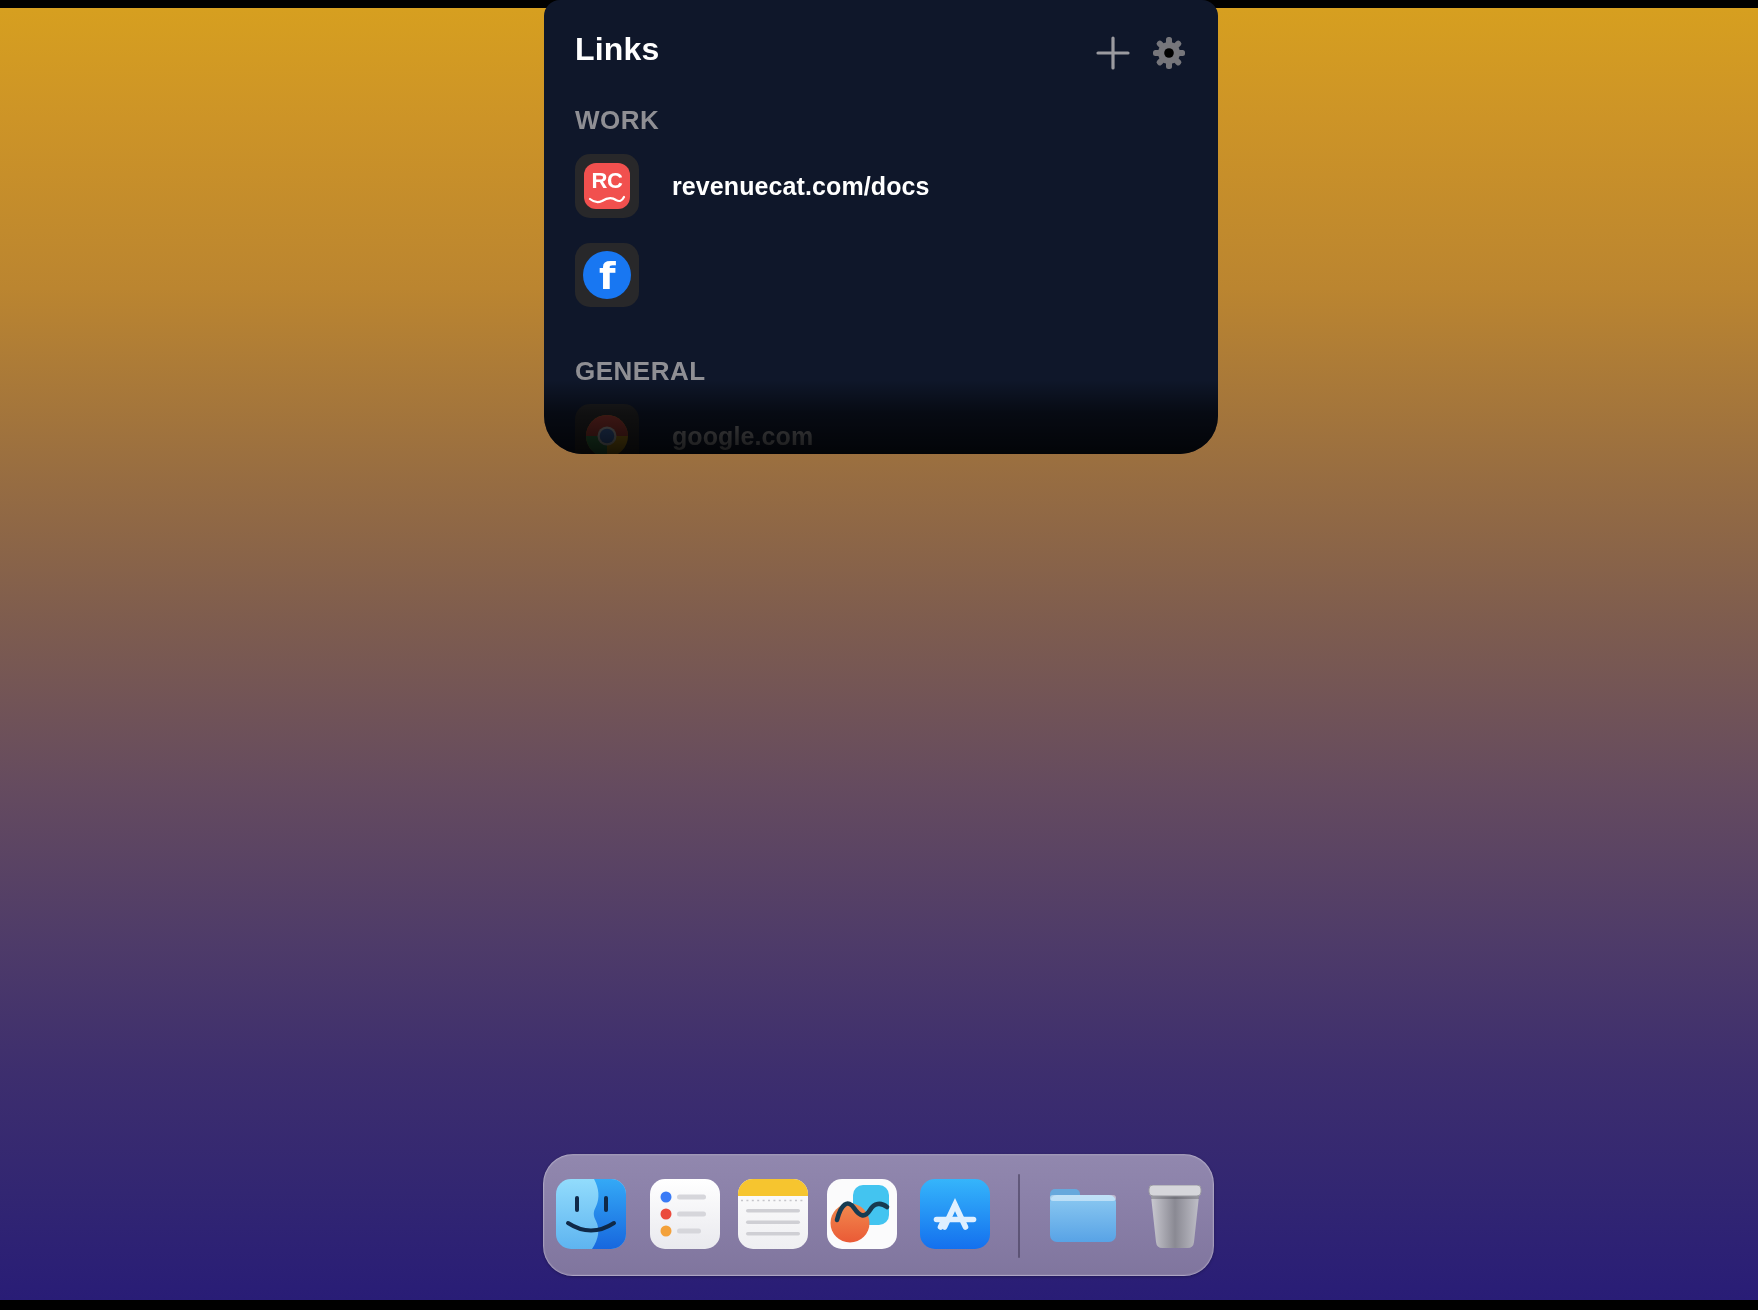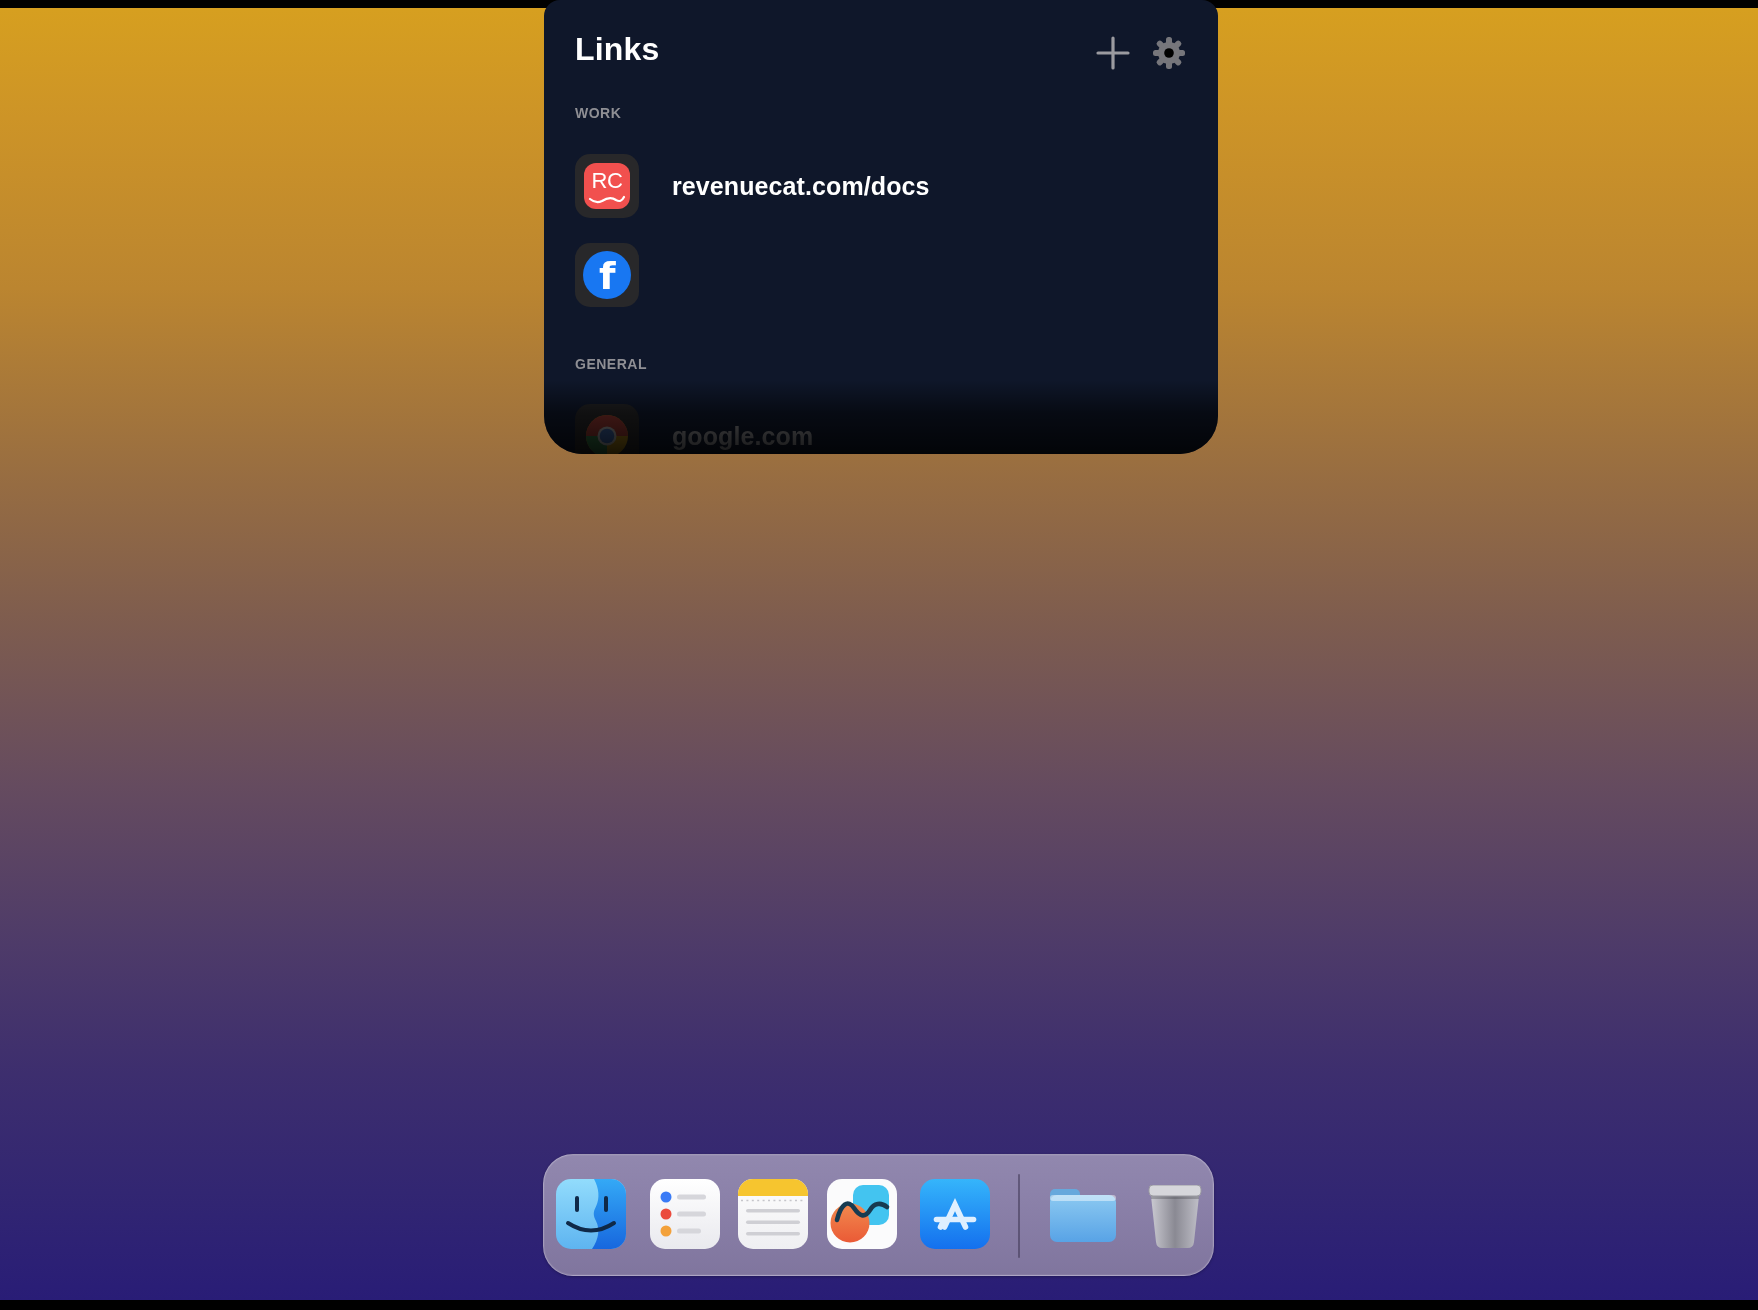--- a/index.html
+++ b/index.html
@@ -33,21 +33,21 @@
   }
   .widget-title{
     position:absolute;left:31px;top:31px;
     font-size:32px;font-weight:700;color:#fff;letter-spacing:.2px;
   }
   .widget-btn{position:absolute;cursor:pointer;}
   .btn-add{left:551px;top:35px;width:36px;height:36px;}
   .btn-settings{left:608px;top:36px;width:34px;height:34px;}
   .section-label{
     position:absolute;left:31px;
-    font-size:14px;font-weight:600;color:#8f8f94;letter-spacing:.5px;
+    font-size:26px;font-weight:600;color:#8f8f94;letter-spacing:.5px;
   }
   .label-work{top:105px;}
   .label-general{top:356px;}
   .tile{
     position:absolute;left:31px;width:64px;height:64px;border-radius:15px;
     background:#28282a;display:flex;align-items:center;justify-content:center;
   }
   .tile-1{top:154px;}
   .tile-2{top:243px;}
   .tile-3{top:404px;background:#232325;}
@@ -58,21 +58,21 @@
   .url-1{top:154px;}
   .url-2{top:243px;}
   .url-3{top:404px;color:#88888c;}
   
   .rc{
     width:46px;height:46px;border-radius:12px;background:#f1504e;
     position:relative;overflow:hidden;
   }
   .rc-text{
     position:absolute;left:0;right:0;top:5px;text-align:center;
-    color:#fff;font-size:22px;font-weight:400;letter-spacing:-.5px;
+    color:#fff;font-size:22px;font-weight:700;letter-spacing:-.5px;
   }
   .rc-swirl{position:absolute;left:4px;bottom:4px;}
   
   .fb{width:48px;height:48px;border-radius:50%;background:#1877f2;position:relative;overflow:hidden;}
   .fb-f{
     position:absolute;left:16px;top:3px;color:#fff;
     font-size:38px;font-weight:700;font-family:"DejaVu Sans",sans-serif;
   }
   .chrome-wrap{width:44px;height:44px;opacity:.5;}
   .widget-fade{

